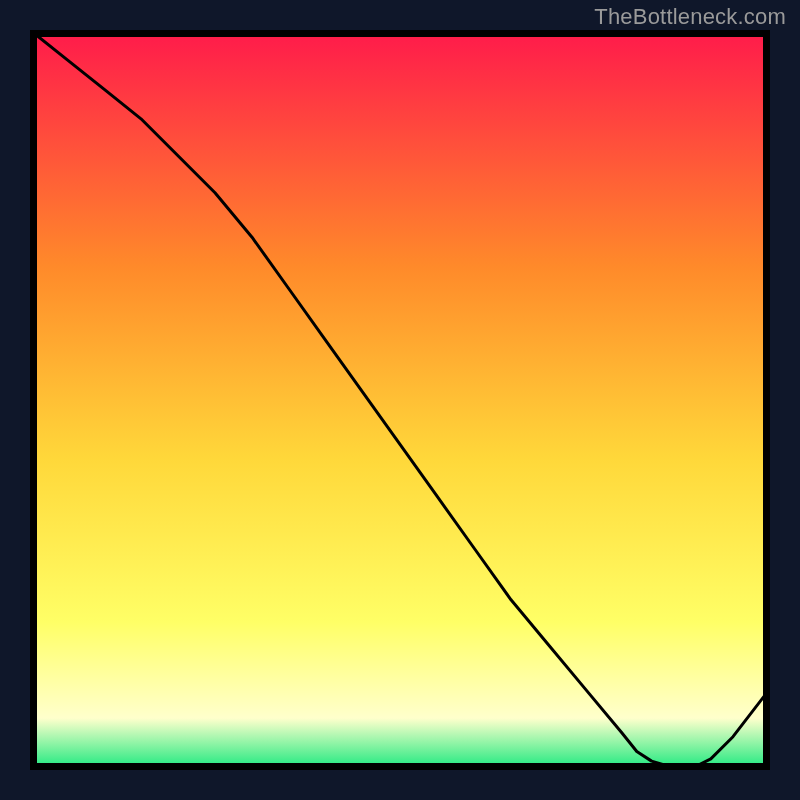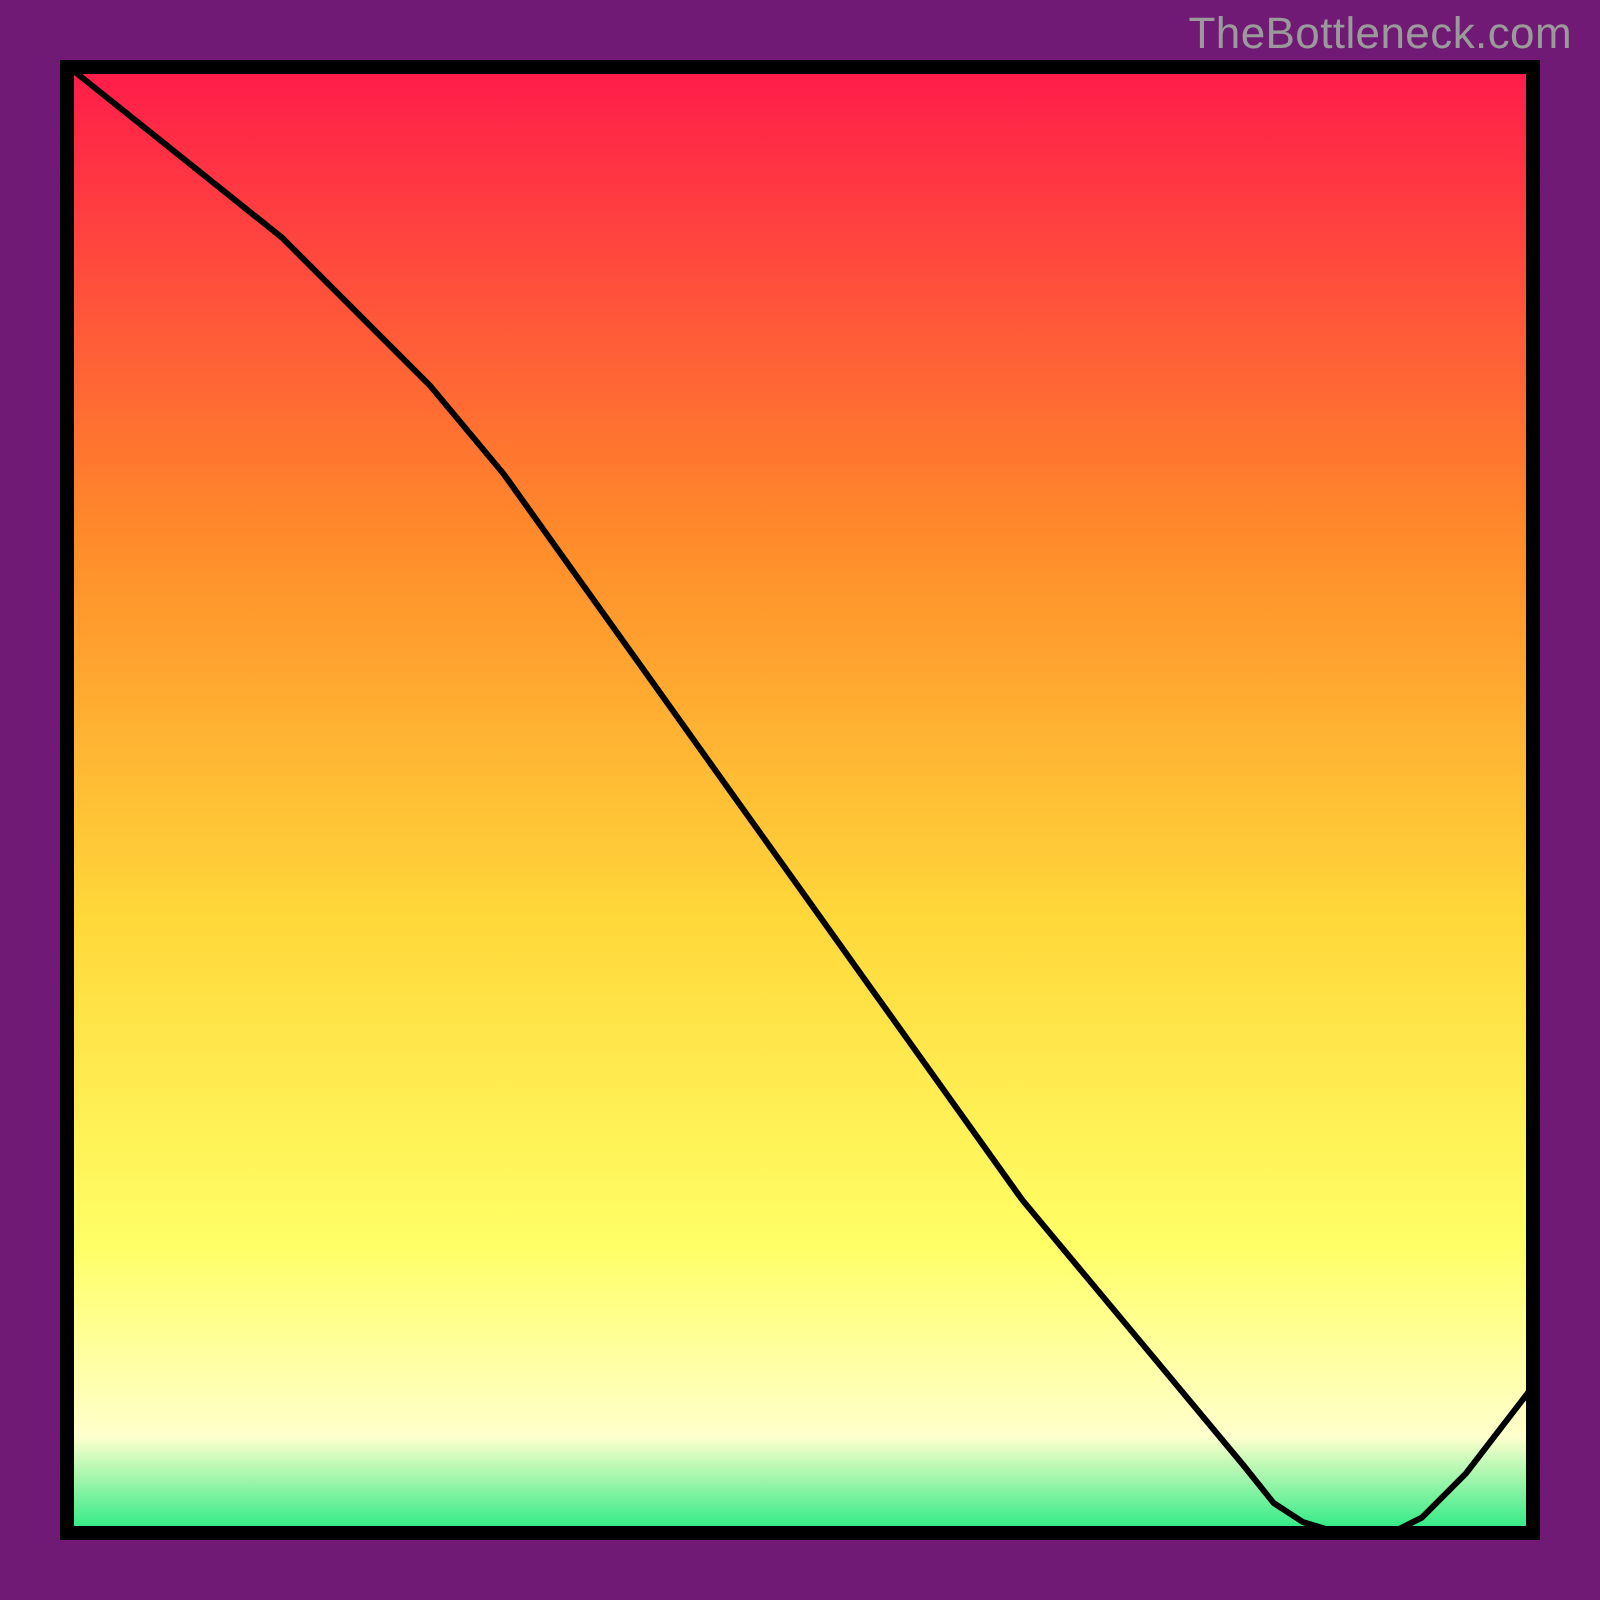--- a/index.html
+++ b/index.html
@@ -8,21 +8,21 @@
     width: 800px;
     height: 800px;
     background: #000;
     font-family: Arial, Helvetica, sans-serif;
     overflow: hidden;
   }
   .frame {
     position: relative;
     width: 800px;
     height: 800px;
-    background: #701a75;
+    background: #0f172a;
   }
   .watermark {
     position: absolute;
     top: 4px;
     right: 14px;
     color: #9a9a9a;
     font-size: 22px;
     letter-spacing: 0.2px;
     font-weight: 400;
   }

